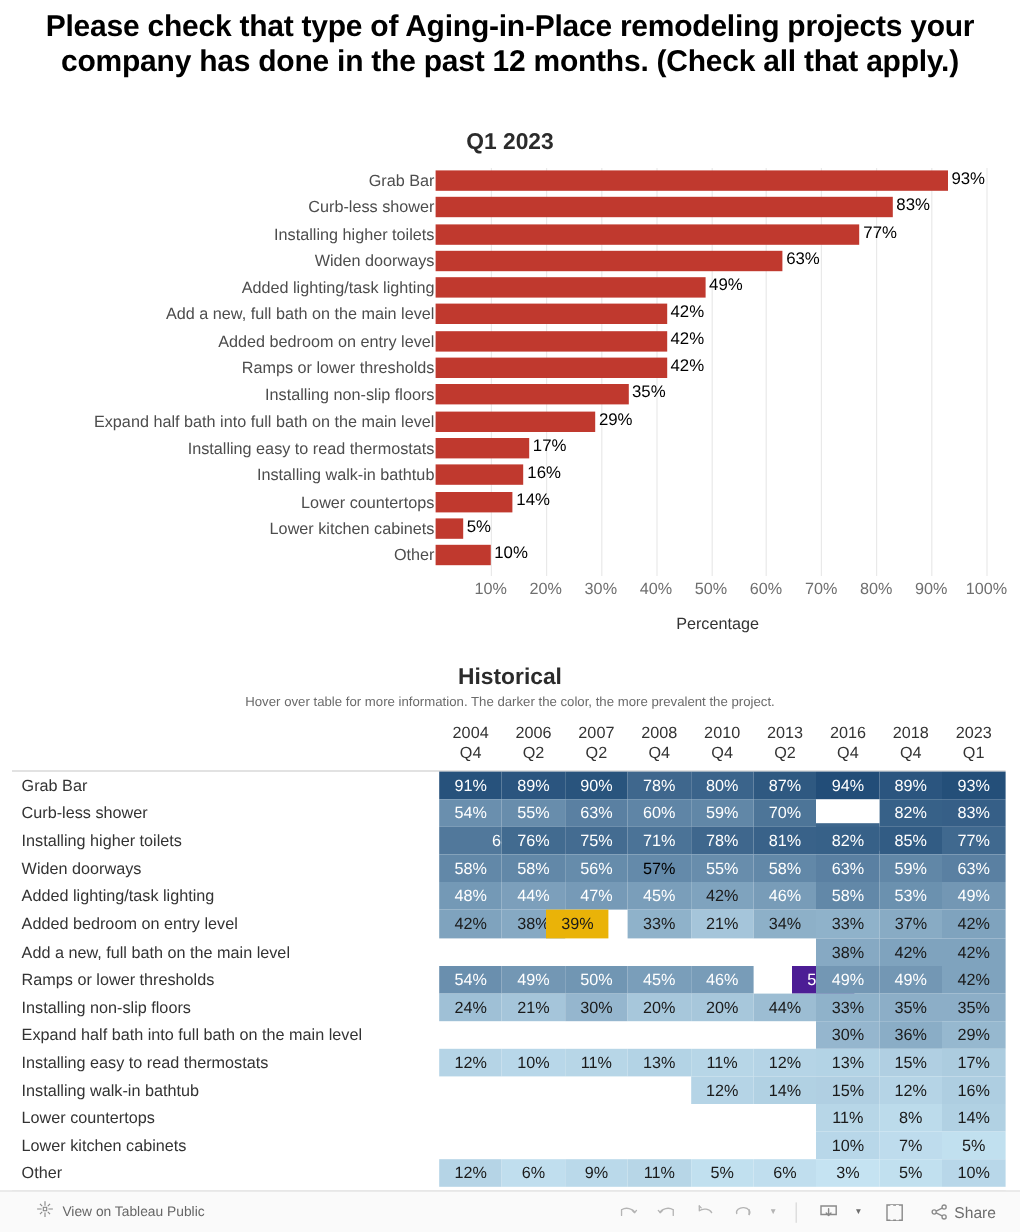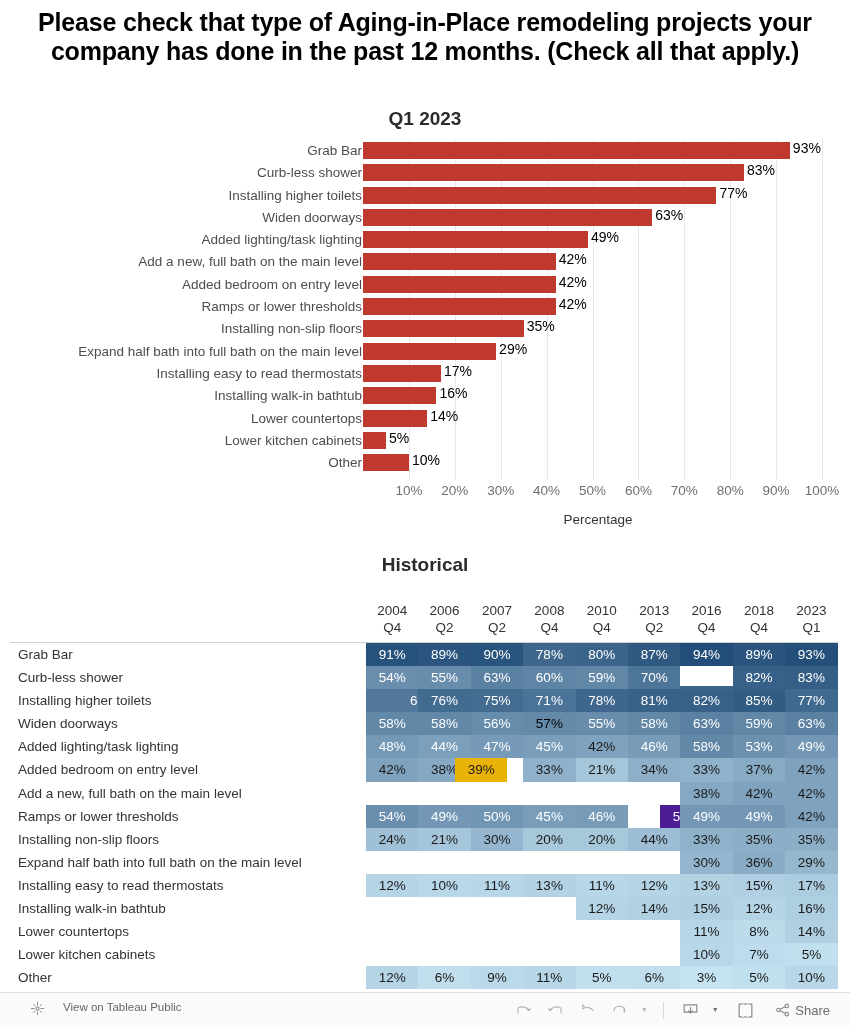--- a/index.html
+++ b/index.html
@@ -77,21 +77,21 @@
     font-size: 13.5px; line-height: 23.1px; text-align: center;
   }
   .bottomrule { position: absolute; left: 10px; width: 828px; height: 1px; background: #cfcfcf; }
 
   
   #toolbar {
     position: absolute; left: 0; bottom: 0; width: 850px; height: 35px;
     background: #fafafa; border-top: 1px solid #e0e0e0;
     display: flex; align-items: center;
   }
-  .tb-left { display: flex; gap: 18px; margin-left: 30px; }
+  .tb-left { display: flex; align-items: center; gap: 7px; margin-left: 30px; }
   .tb-left-text { font-size: 11.5px; color: #666; }
   .tb-right { margin-left: auto; display: flex; align-items: center; gap: 13px; margin-right: 20px; }
   .tb-icon { display: flex; align-items: center; gap: 3px; color: #b4b4b4; }
   .tb-icon.dark { color: #8a8a8a; }
   .tb-sep { width: 1px; height: 17px; background: #d8d8d8; margin: 0 4px; }
   .share-text { font-size: 13px; color: #6d6d6d; }
   .caret { font-size: 8px; line-height: 1; }
 </style>
 </head>
 <body>
@@ -230,20 +230,21 @@
         <div class="bc-tick" style="left: 638.4px;">60%</div>
         <div class="bc-tick" style="left: 684.3px;">70%</div>
         <div class="bc-tick" style="left: 730.2px;">80%</div>
         <div class="bc-tick" style="left: 776.1px;">90%</div>
         <div class="bc-tick" style="left: 822px;">100%</div>
       </div>
     <div class="bc-axis-title">Percentage</div>
   </div>
 
   <div class="hist-title">Historical</div>
+  <div class="hist-sub">Hover over table for more information. The darker the color, the more prevalent the project.</div>
 
   <div id="table">
     <div class="thead" id="thead">
         <div class="th" style="left: 366px;">
           <span>2004</span>
           <span>Q4</span>
         </div>
         <div class="th" style="left: 418.4px;">
           <span>2006</span>
           <span>Q2</span>

